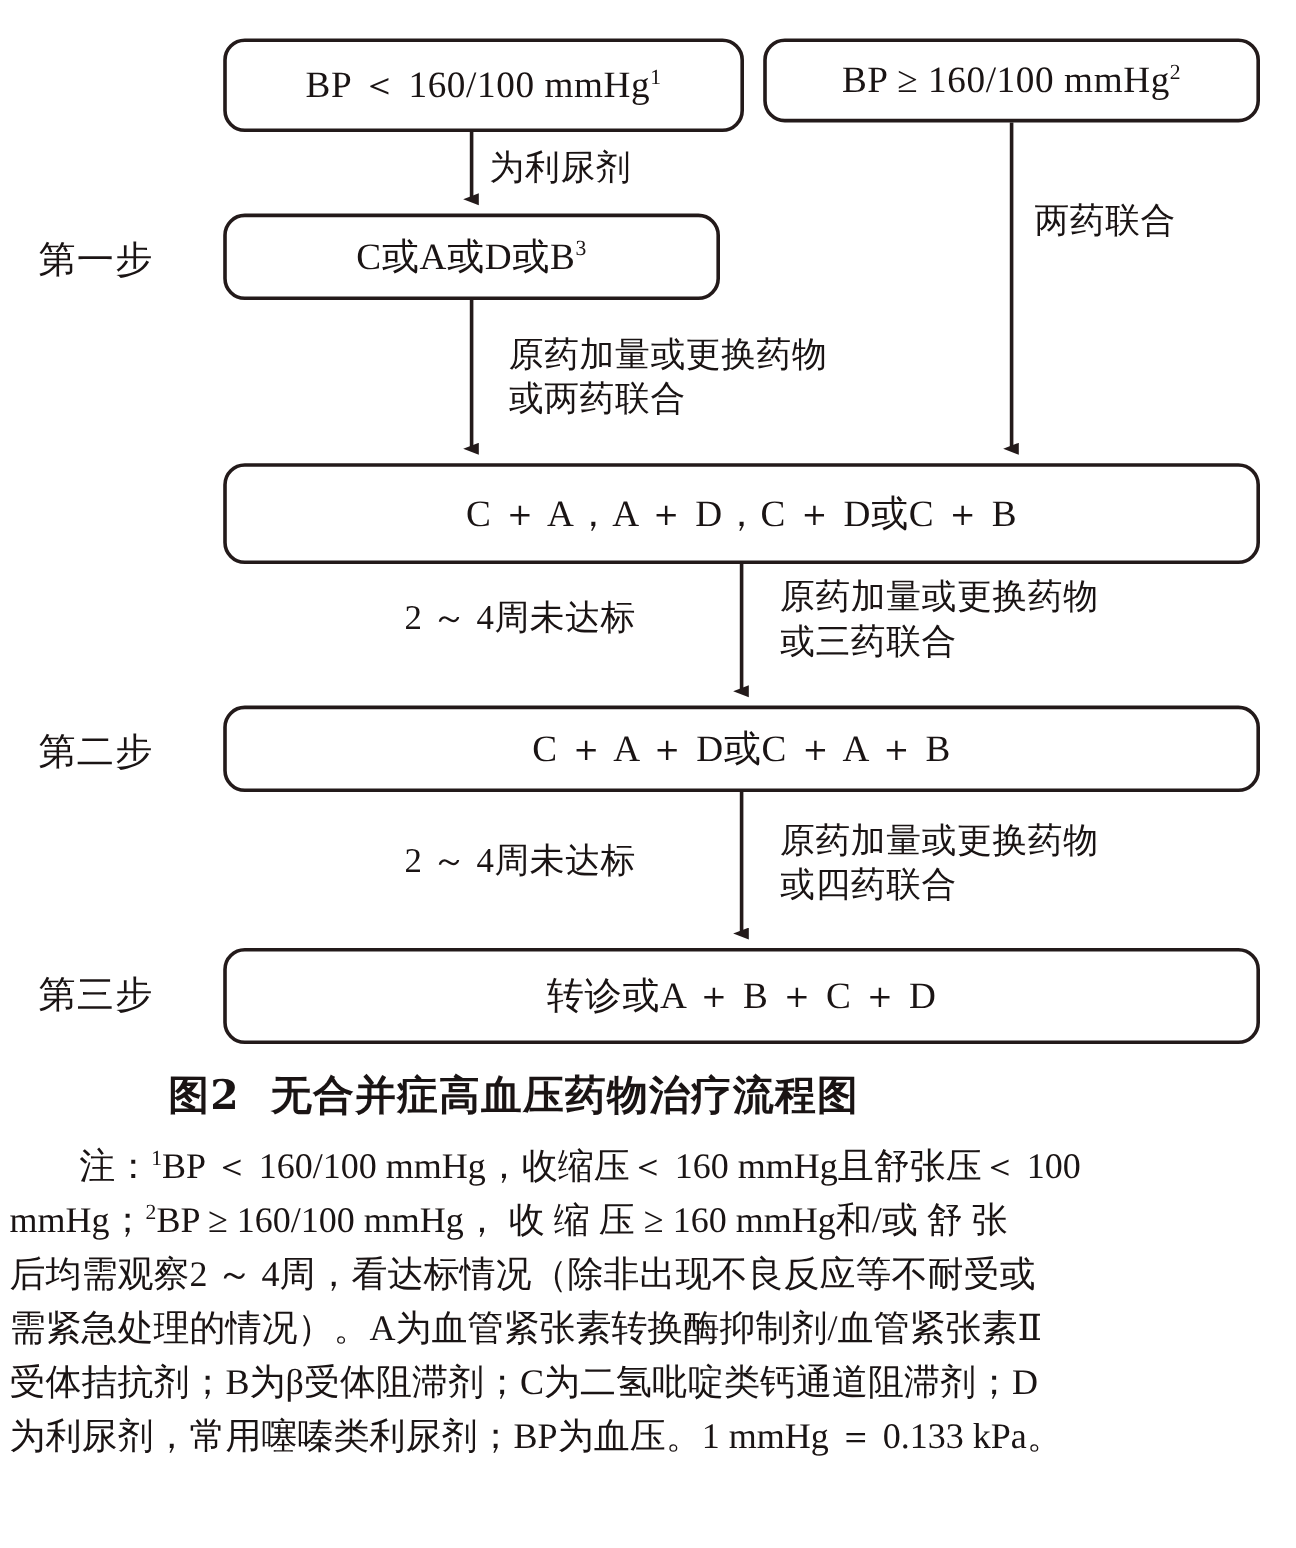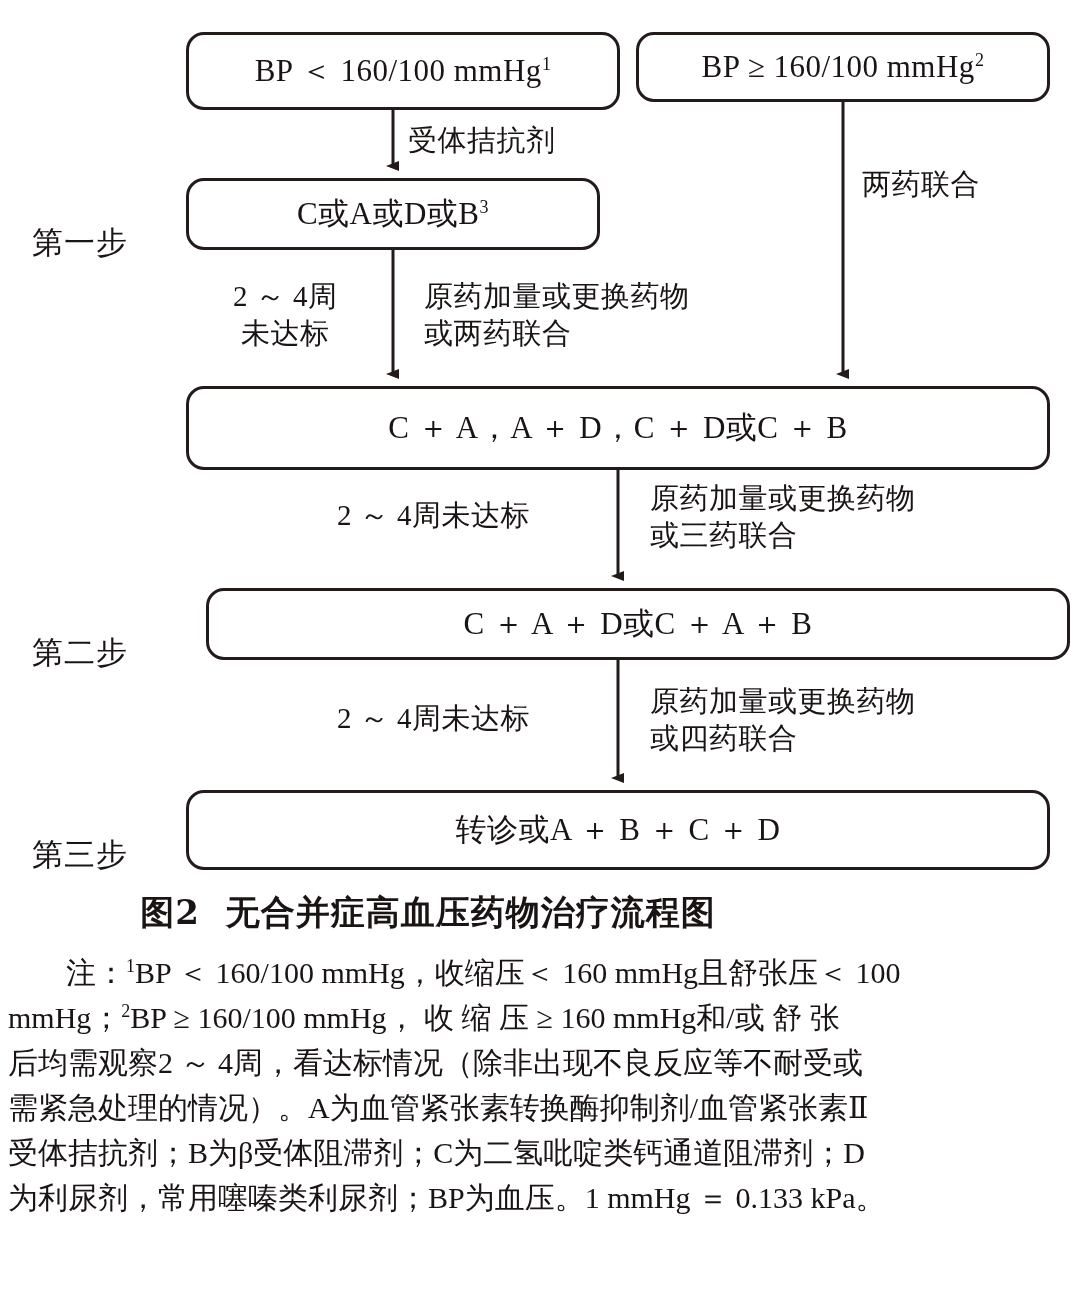--- a/index.html
+++ b/index.html
@@ -51,30 +51,29 @@
     font-size: 18px;
     vertical-align: super;
     line-height: 0;
   }
 
   
   #node-bp-low   { left: 186px; top: 32px;  width: 434px; height: 78px; }
   #node-bp-high  { left: 636px; top: 32px;  width: 414px; height: 70px; }
   #node-step1    { left: 186px; top: 178px; width: 414px; height: 72px; text-align: right; }
   #node-dual     { left: 186px; top: 386px; width: 864px; height: 84px; }
-  #node-step2    { left: 186px; top: 588px; width: 864px; height: 72px; margin-left: 20px; }
+  #node-step2    { left: 186px; top: 588px; width: 864px; height: 72px; }
   #node-step3    { left: 186px; top: 790px; width: 864px; height: 80px; }
 
   
   .step-label {
     position: absolute;
     font-size: 31px;
     white-space: nowrap;
     letter-spacing: 1px;
-    margin-top: 26px;
   }
   #step-label-1 { left: 32px; top: 196px; }
   #step-label-2 { left: 32px; top: 606px; }
   #step-label-3 { left: 32px; top: 808px; }
 
   
   .edge-label {
     position: absolute;
     font-size: 29px;
     line-height: 1.28;
@@ -174,26 +173,24 @@
   </div>
 
   <div class="node" id="node-step3">
     <span class="node-text">转诊或A ＋ B ＋ C ＋ D</span>
   </div>
 
   <div class="step-label" id="step-label-1">第一步</div>
   <div class="step-label" id="step-label-2">第二步</div>
   <div class="step-label" id="step-label-3">第三步</div>
 
-  <div class="edge-label right-side" id="edge-label-mono">受体拮抗剂</div>
+  <div class="edge-label right-side" id="edge-label-mono">为利尿剂</div>
 
   <div class="edge-label right-side" id="edge-label-dualcomb">两药联合</div>
 
-  <div class="edge-label left-side" id="edge-label-wait1">2 ～ 4周
-未达标</div>
 
   <div class="edge-label right-side" id="edge-label-adjust1">原药加量或更换药物
 或两药联合</div>
 
   <div class="edge-label left-side" id="edge-label-wait2">2 ～ 4周未达标</div>
 
   <div class="edge-label right-side" id="edge-label-adjust2">原药加量或更换药物
 或三药联合</div>
 
   <div class="edge-label left-side" id="edge-label-wait3">2 ～ 4周未达标</div>

